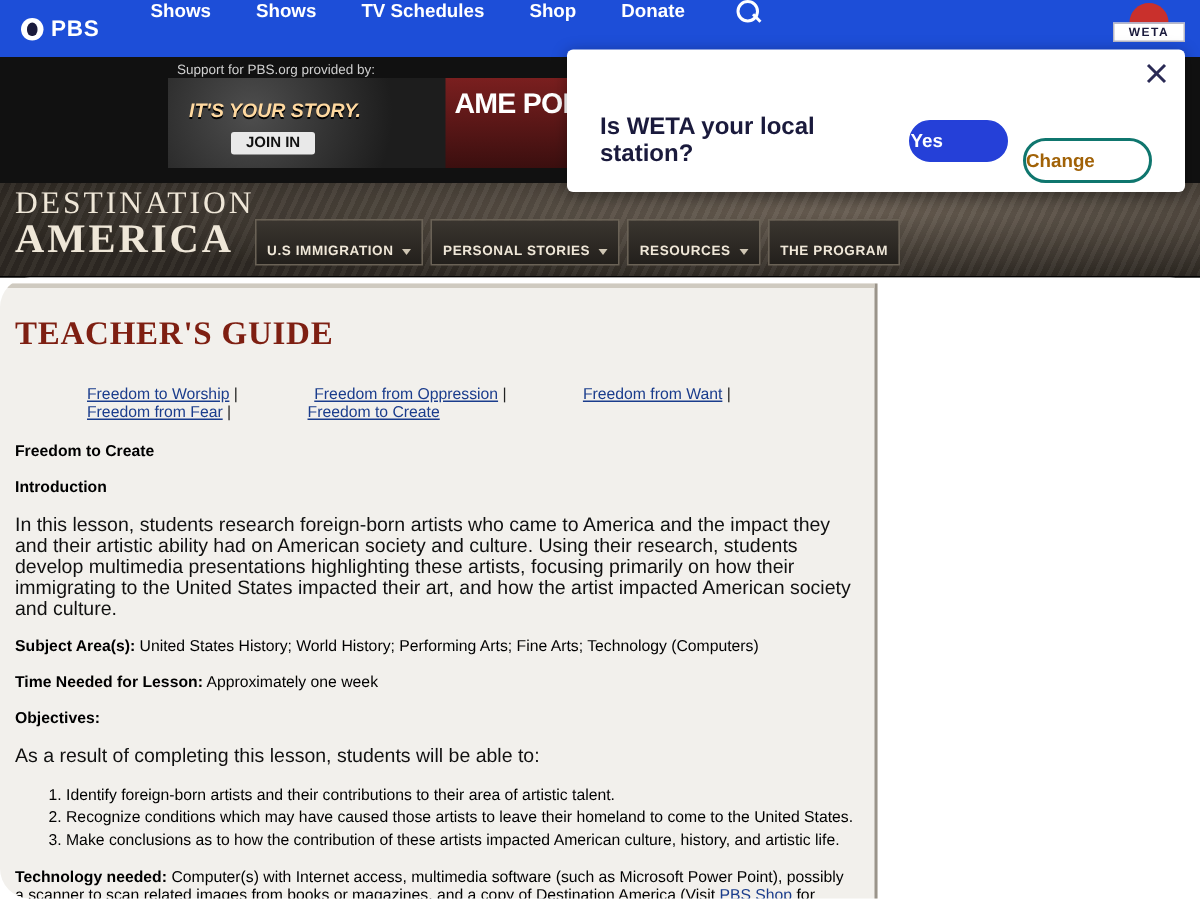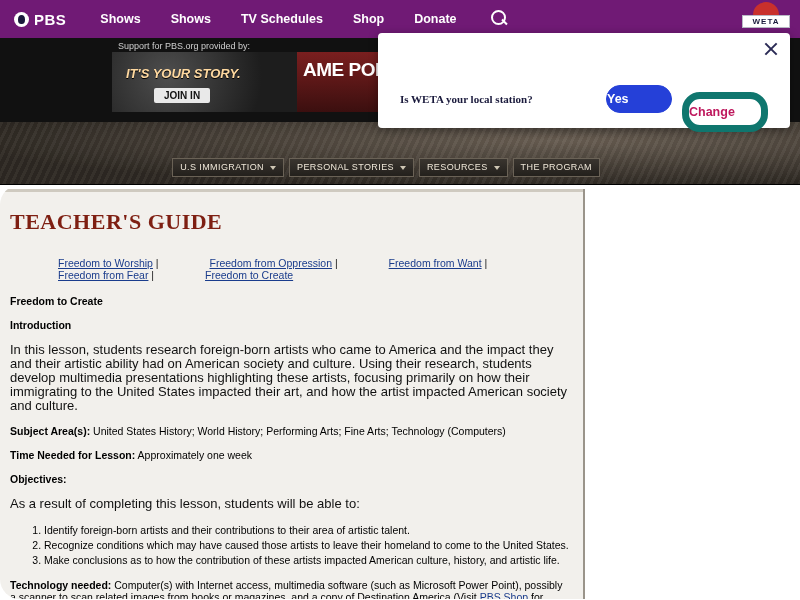--- a/index.html
+++ b/index.html
@@ -13,23 +13,22 @@
     overflow: hidden;
     font-family: "Liberation Sans", sans-serif;
     font-size: 11px;
     color: #000;
     position: relative;
   }
 
   
   .pbs-nav {
     height: 38px;
-    background: #701a75;
+    background: #1d4ed8;
     display: flex;
-    align-items: center;
     padding: 0 14px;
     position: relative;
     box-sizing: border-box;
   }
   .pbs-logo {
     display: flex;
     align-items: center;
     gap: 5px;
     margin-right: 34px;
   }
@@ -215,23 +214,23 @@
     right: 8px;
     bottom: 7px;
     display: flex;
     gap: 5px;
   }
   .tab {
     background: linear-gradient(180deg,#3a352f,#23201c);
     border: 1px solid #6a6256;
     color: #efe7d8;
     font-size: 9px;
-    font-weight: normal;
+    font-weight: bold;
     letter-spacing: 0.4px;
-    padding: 3px 7px 4px;
+    padding: 15px 7px 4px;
     position: relative;
     cursor: pointer;
     white-space: nowrap;
   }
   .tab .caret {
     display: inline-block;
     margin-left: 6px;
     border-left: 3px solid transparent;
     border-right: 3px solid transparent;
     border-top: 4px solid #cfc6b4;
@@ -350,46 +349,45 @@
   .modal-row {
     position: absolute;
     left: 0; right: 0;
     top: 33px;
     display: flex;
     align-items: center;
     padding: 0 22px;
     box-sizing: border-box;
   }
   .modal-q {
-    font-size: 11px;
+    font-size: 16px;
     font-weight: bold;
     color: #1a1a3c;
     flex: 1;
-    font-family: Liberation Serif, serif;
   }
   .btn {
     font-size: 12.5px;
     font-weight: bold;
     border-radius: 18px;
     padding: 6px 0;
     cursor: pointer;
     box-sizing: border-box;
   }
   .btn-yes {
     width: 66px;
     background: #2540d8;
     color: #fff;
     border: 1px solid #2540d8;
     margin-right: 10px;
   }
   .btn-change {
     width: 86px;
     background: #fff;
-    color: #be185d;
-    border: 7px solid #0f766e;
+    color: #a16207;
+    border: 2px solid #0f766e;
     margin-top: 26px;
   }
 </style>
 </head>
 <body>
 
 <div class="pbs-nav">
   <div class="pbs-logo">
     <span class="pbs-logo-mark"></span>
     <span class="pbs-logo-text">PBS</span>
@@ -416,20 +414,24 @@
     <div class="ad-left"></div>
     <div class="ad-story">IT'S YOUR STORY.</div>
     <div class="ad-join">JOIN IN</div>
     <div class="ad-right">AME POP</div>
   </div>
 </div>
 
 <div class="masthead">
   <div class="masthead-photo"></div>
   <div class="masthead-inner">
+    <div class="dest-title">
+      <span class="l1">DESTINATION</span>
+      <span class="l2">AMERICA</span>
+    </div>
     <div class="tabs">
       <div class="tab">
         <span>U.S IMMIGRATION</span><span class="caret"></span>
       </div>
       <div class="tab">
         <span>PERSONAL STORIES</span><span class="caret"></span>
       </div>
       <div class="tab">
         <span>RESOURCES</span><span class="caret"></span>
       </div>

